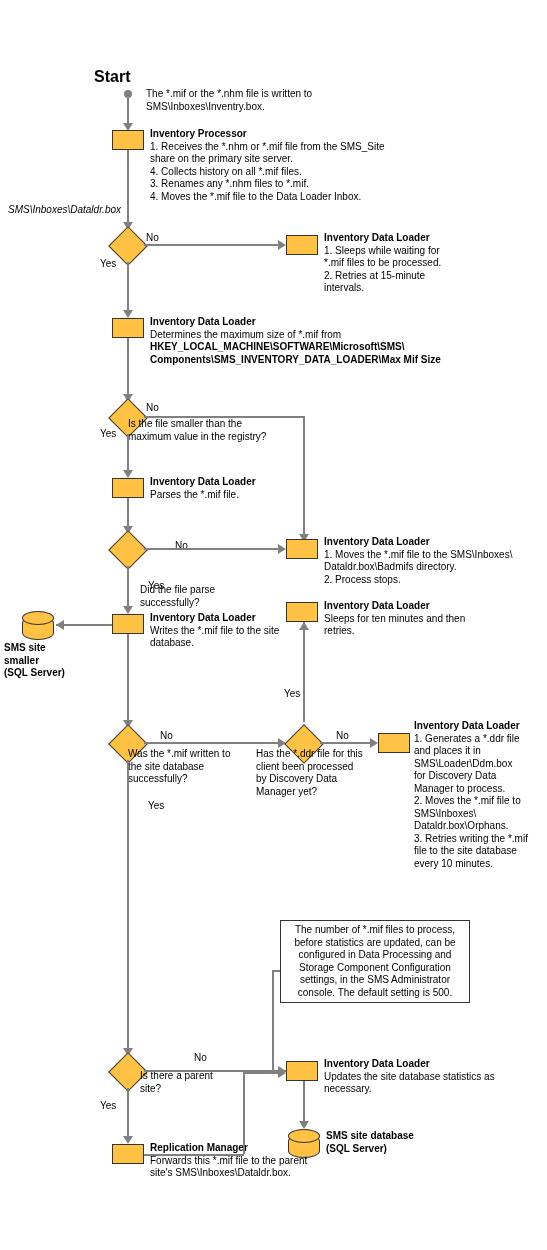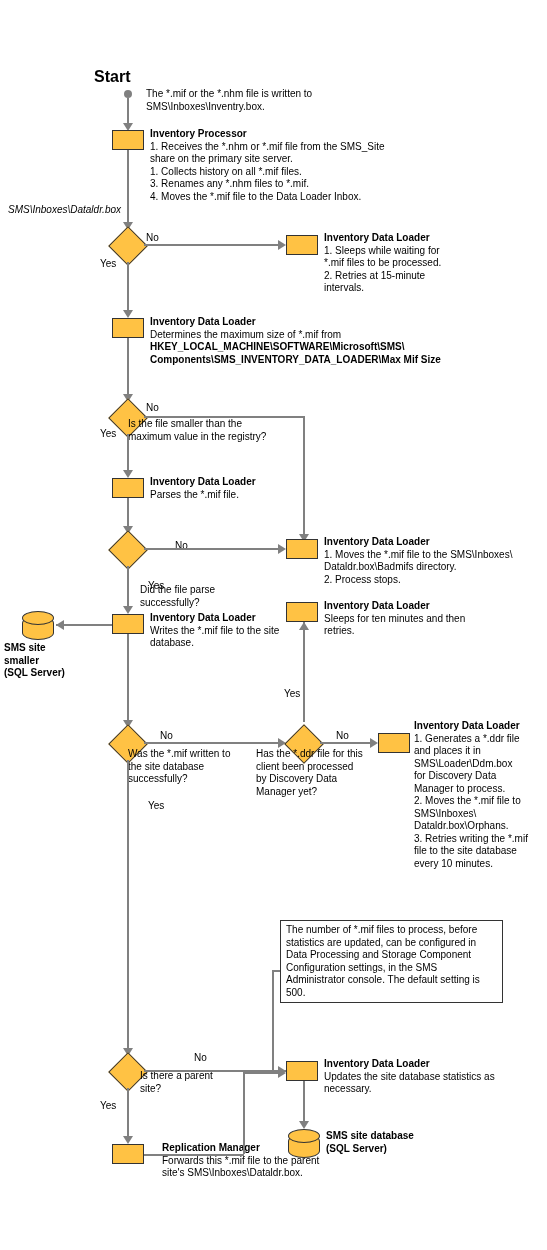--- a/index.html
+++ b/index.html
@@ -141,21 +141,21 @@
   <div class="dot" style="left:124px;top:90px;"></div>
   <div class="vline" style="left:127px;top:98px;height:28px;"></div>
   <div class="arrow-down" style="left:123px;top:123px;"></div>
   <div class="txt" style="left:146px;top:88px;width:210px;">The *.mif or the *.nhm file is written to SMS\Inboxes\Inventry.box.</div>
 
   <div class="procbox" style="left:112px;top:130px;"></div>
   <div class="txt" style="left:150px;top:128px;width:360px;">
     <span class="b">Inventory Processor</span><br>
     <span>1. Receives the *.nhm or *.mif file from the SMS_Site</span><br>
     <span>    share on the primary site server.</span><br>
-    <span>1. Collects history on all *.mif files.</span><br>
+    <span>4. Collects history on all *.mif files.</span><br>
     <span>3. Renames any *.nhm files to *.mif.</span><br>
     <span>4. Moves the *.mif file to the Data Loader Inbox.</span>
   </div>
   <div class="vline" style="left:127px;top:150px;height:74px;"></div>
   <div class="arrow-down" style="left:123px;top:222px;"></div>
   <div class="txt" style="left:8px;top:204px;font-style:italic;">SMS\Inboxes\Dataldr.box</div>
 
   <div class="diamond" style="left:114px;top:232px;"></div>
   <div class="txt" style="left:146px;top:232px;">No</div>
   <div class="txt" style="left:100px;top:258px;">Yes</div>
@@ -276,21 +276,21 @@
     <span>    SMS\Inboxes\</span><br>
     <span>    Dataldr.box\Orphans.</span><br>
     <span>3. Retries writing the *.mif</span><br>
     <span>    file to the site database</span><br>
     <span>    every 10 minutes.</span>
   </div>
 
   <div class="vline" style="left:127px;top:760px;height:290px;"></div>
   <div class="arrow-down" style="left:123px;top:1048px;"></div>
 
-  <div class="notebox" style="left:280px;top:920px;width:223px;">
+  <div class="notebox" style="left:280px;top:920px;width:190px;text-align:center;">
     <span>The number of *.mif files to process, before statistics are updated, can be configured in Data Processing and Storage Component Configuration settings, in the SMS Administrator console. The default setting is 500.</span>
   </div>
 
   <div class="vline" style="left:272px;top:970px;height:100px;"></div>
   <div class="hline" style="left:272px;top:970px;width:8px;"></div>
   <div class="hline" style="left:272px;top:1070px;width:14px;"></div>
 
   <div class="diamond" style="left:114px;top:1058px;"></div>
   <div class="txt" style="left:194px;top:1052px;">No</div>
   <div class="txt" style="left:100px;top:1100px;">Yes</div>
@@ -308,21 +308,21 @@
 
   <div class="db" style="left:288px;top:1134px;"></div>
   <div class="txt b" style="left:326px;top:1130px;width:140px;">
     <span>SMS site database</span><br>
     <span>(SQL Server)</span>
   </div>
 
   <div class="vline" style="left:127px;top:1088px;height:50px;"></div>
   <div class="arrow-down" style="left:123px;top:1136px;"></div>
   <div class="procbox" style="left:112px;top:1144px;"></div>
-  <div class="txt" style="left:150px;top:1142px;width:160px;margin-left:12px;">
+  <div class="txt" style="left:150px;top:1142px;width:160px;">
     <span class="b">Replication Manager</span><br>
     <span>Forwards this *.mif file to the parent site's SMS\Inboxes\Dataldr.box.</span>
   </div>
 
   <div class="hline" style="left:144px;top:1154px;width:100px;"></div>
   <div class="vline" style="left:243px;top:1072px;height:82px;"></div>
   <div class="hline" style="left:243px;top:1072px;width:38px;"></div>
   <div class="arrow-right" style="left:278px;top:1068px;"></div>
 
 </div>

